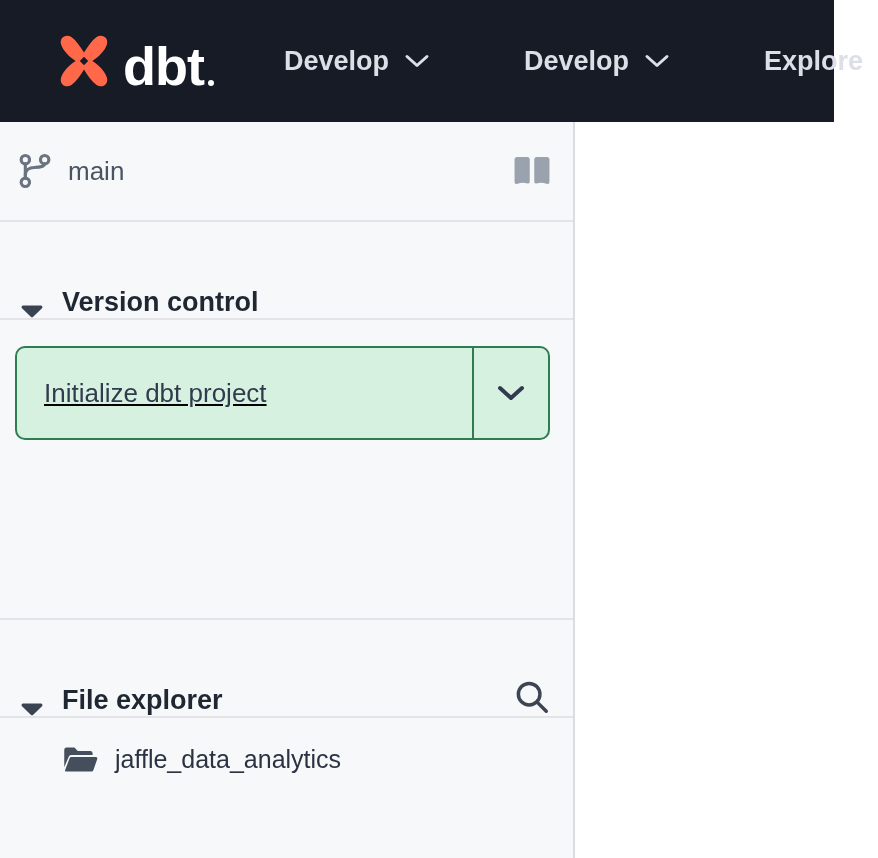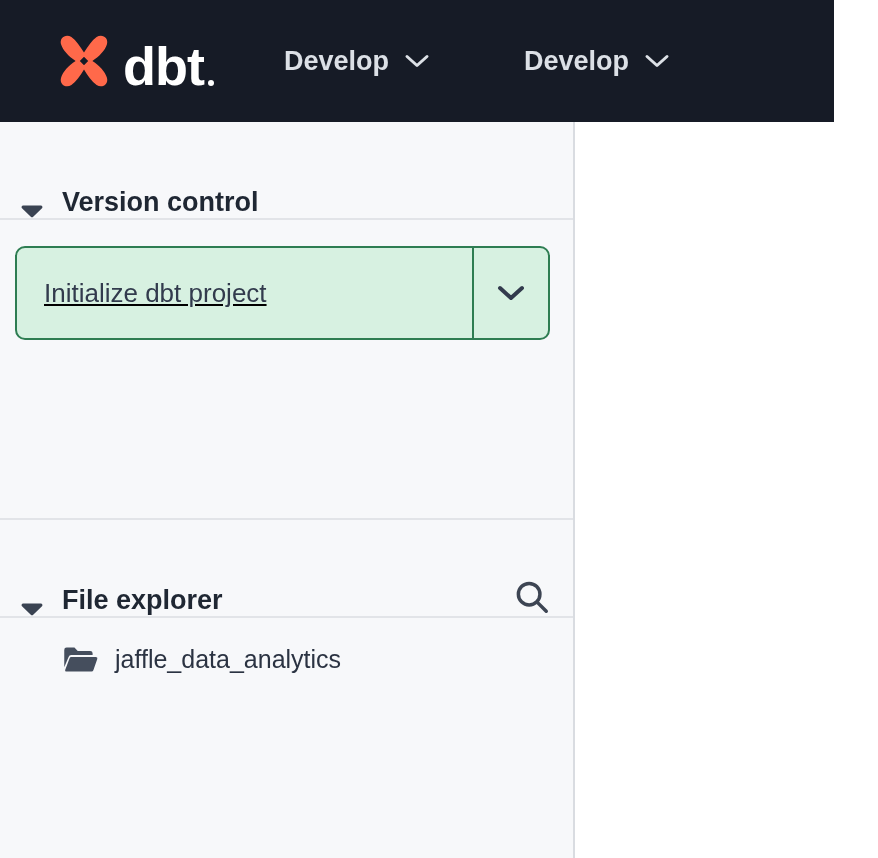--- a/index.html
+++ b/index.html
@@ -82,27 +82,47 @@
         <svg class="chev" width="26" height="16" viewBox="0 0 26 16" fill="none" stroke="#DCE0E6" stroke-width="3" stroke-linecap="round" stroke-linejoin="round">
           <path d="M3 3.5 L13 12.5 L23 3.5"></path>
         </svg>
       </div>
       <div class="nav-item">
         <span>Develop</span>
         <svg class="chev" width="26" height="16" viewBox="0 0 26 16" fill="none" stroke="#DCE0E6" stroke-width="3" stroke-linecap="round" stroke-linejoin="round">
           <path d="M3 3.5 L13 12.5 L23 3.5"></path>
         </svg>
       </div>
+      <div class="nav-item">
+        <span>Explore</span>
+      </div>
     </nav>
   </header>
 
   <div class="content">
 
     <aside class="sidebar">
 
+      <div class="branch-bar">
+        <svg width="40" height="40" viewBox="0 0 24 24" fill="none" stroke="#6B7380" stroke-width="1.9" stroke-linecap="round">
+          <circle cx="6.2" cy="5.2" r="2.5"></circle>
+          <circle cx="6.2" cy="18.8" r="2.5"></circle>
+          <circle cx="17.8" cy="5.2" r="2.5"></circle>
+          <path d="M6.2 7.7 V16.3"></path>
+          <path d="M6.2 14.6 C6.2 11.4 8.6 9.9 11.5 9.9 C14.9 9.9 17.8 9.2 17.8 7.7"></path>
+        </svg>
+        <span class="branch-name">main</span>
+        <span class="spacer"></span>
+        <svg width="42" height="33" viewBox="0 0 26 20" fill="#9AA2AD">
+          <path d="M2.2 2.6 Q2.2 1 3.8 1 H10 Q11.6 1 11.6 2.6 V16.2 Q11.6 17.8 10.2 17.4
+                   Q7.2 16.5 4 17.6 Q2.2 18.2 2.2 16.4 Z"></path>
+          <path d="M14.4 2.6 Q14.4 1 16 1 H22.2 Q23.8 1 23.8 2.6 V16.4 Q23.8 18.2 22 17.6
+                   Q18.8 16.5 15.8 17.4 Q14.4 17.8 14.4 16.2 Z"></path>
+        </svg>
+      </div>
 
       <div class="section-header">
         <svg width="24" height="14" viewBox="0 0 24 14" fill="#3A4352">
           <path d="M3.2 1.5 H20.8 C22.3 1.5 23 3.2 22 4.3 L13.2 12.7
                    C12.5 13.4 11.5 13.4 10.8 12.7 L2 4.3 C1 3.2 1.7 1.5 3.2 1.5 Z"></path>
         </svg>
         <span class="section-title">Version control</span>
       </div>
 
       <div class="vc-body">

